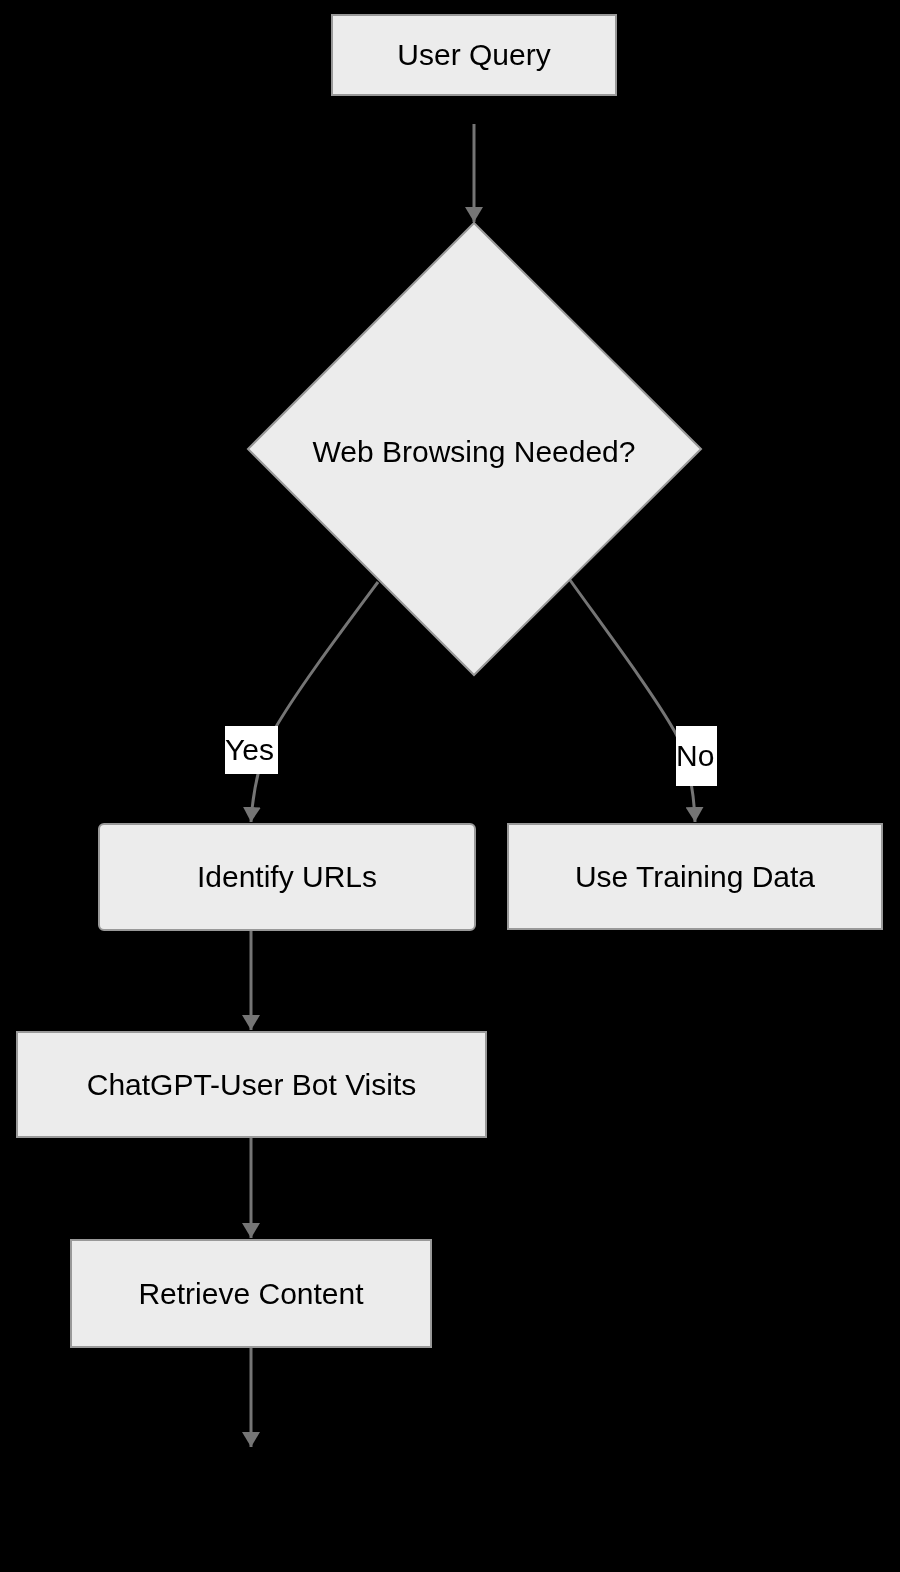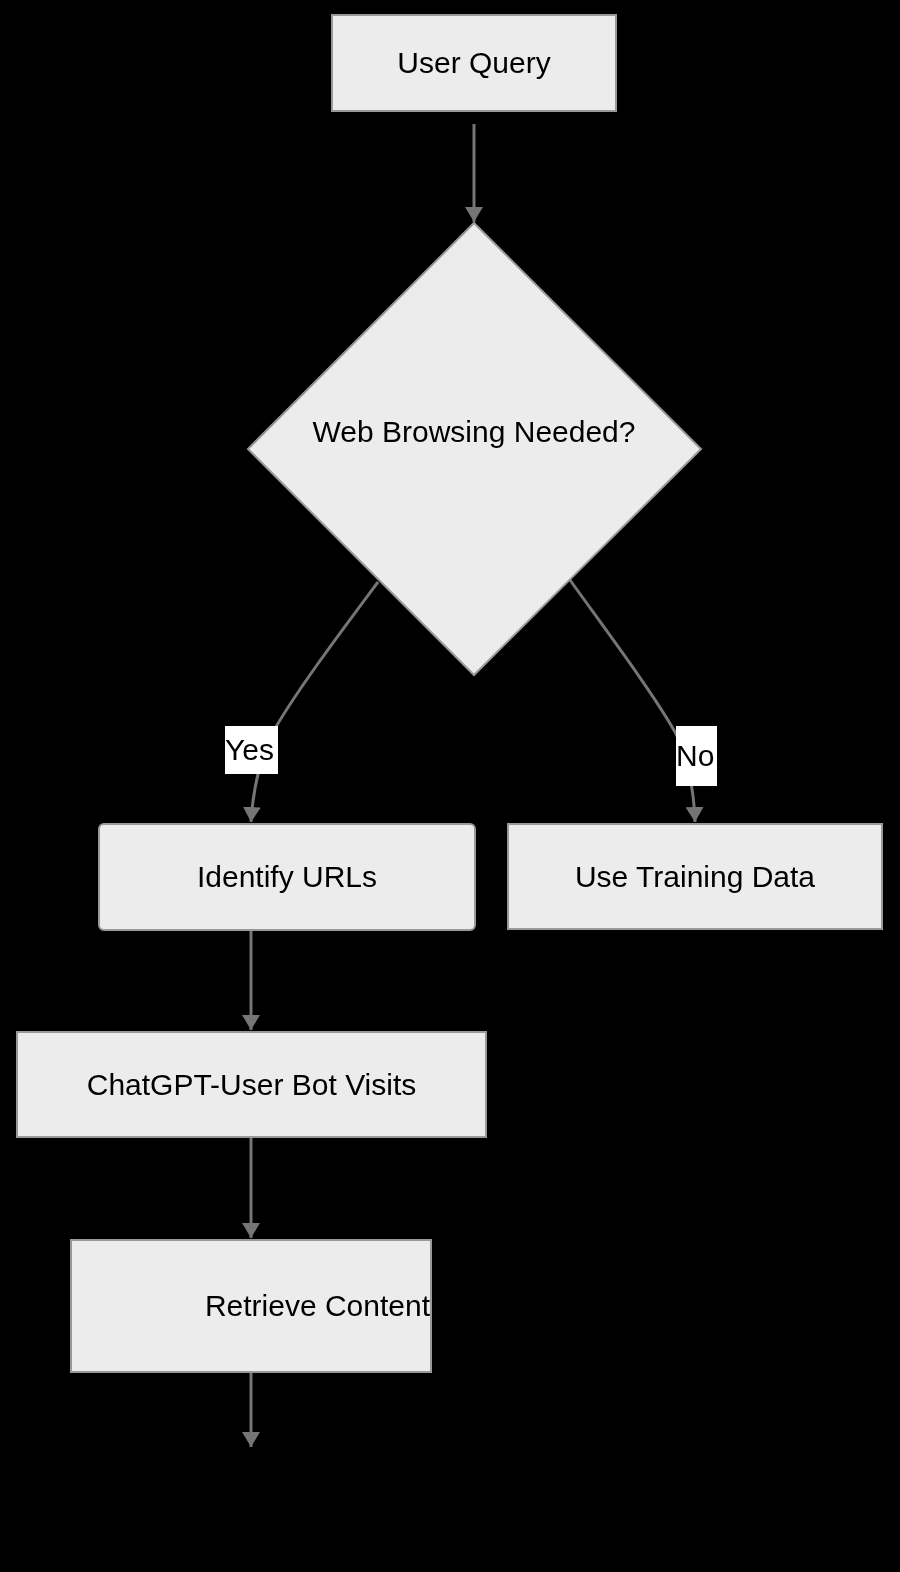--- a/index.html
+++ b/index.html
@@ -16,35 +16,35 @@
     font-family:"Liberation Sans",sans-serif;overflow:hidden;
   }
   .edges{position:absolute;left:0;top:0;width:900px;height:1572px;}
   .node{
     position:absolute;box-sizing:border-box;
     background:var(--node-fill);border:2px solid var(--node-border);
     display:flex;align-items:center;justify-content:center;
     color:var(--text-color);font-size:30px;line-height:1.2;text-align:center;
   }
   .decision-label{
-    position:absolute;left:274px;top:414px;width:400px;
+    position:absolute;left:274px;top:434px;width:400px;
     color:var(--text-color);font-size:30px;line-height:36px;text-align:center;
   }
   .edge-label{
     position:absolute;box-sizing:border-box;
     background:var(--label-bg);color:var(--text-color);
     font-size:30px;display:flex;align-items:center;
   }
   .edge-label.yes{left:225px;top:726px;width:53px;height:48px;}
   .edge-label.no{left:676px;top:726px;width:41px;height:60px;}
-  .n-user-query{left:331px;top:14px;width:286px;height:98px;}
+  .n-user-query{left:331px;top:14px;width:286px;height:82px;}
   .n-identify-urls{left:98px;top:823px;width:378px;height:108px;border-radius:6px;}
   .n-use-training-data{left:507px;top:823px;width:376px;height:107px;}
   .n-bot-visits{left:16px;top:1031px;width:471px;height:107px;}
-  .n-retrieve-content{left:70px;top:1239px;width:362px;height:134px;justify-content:flex-end;}
+  .n-retrieve-content{left:70px;top:1239px;width:362px;height:109px;}
   .n-generate-response{left:48px;top:1448px;width:407px;height:106px;}
 </style>
 </head>
 <body>
 
 <div class="canvas">
 
   <svg class="edges" viewBox="0 0 900 1572" xmlns="http://www.w3.org/2000/svg">
     <defs>
       <marker id="arrowhead" viewBox="0 0 15 18" refX="15" refY="9" markerWidth="15" markerHeight="18" markerUnits="userSpaceOnUse" orient="auto">

